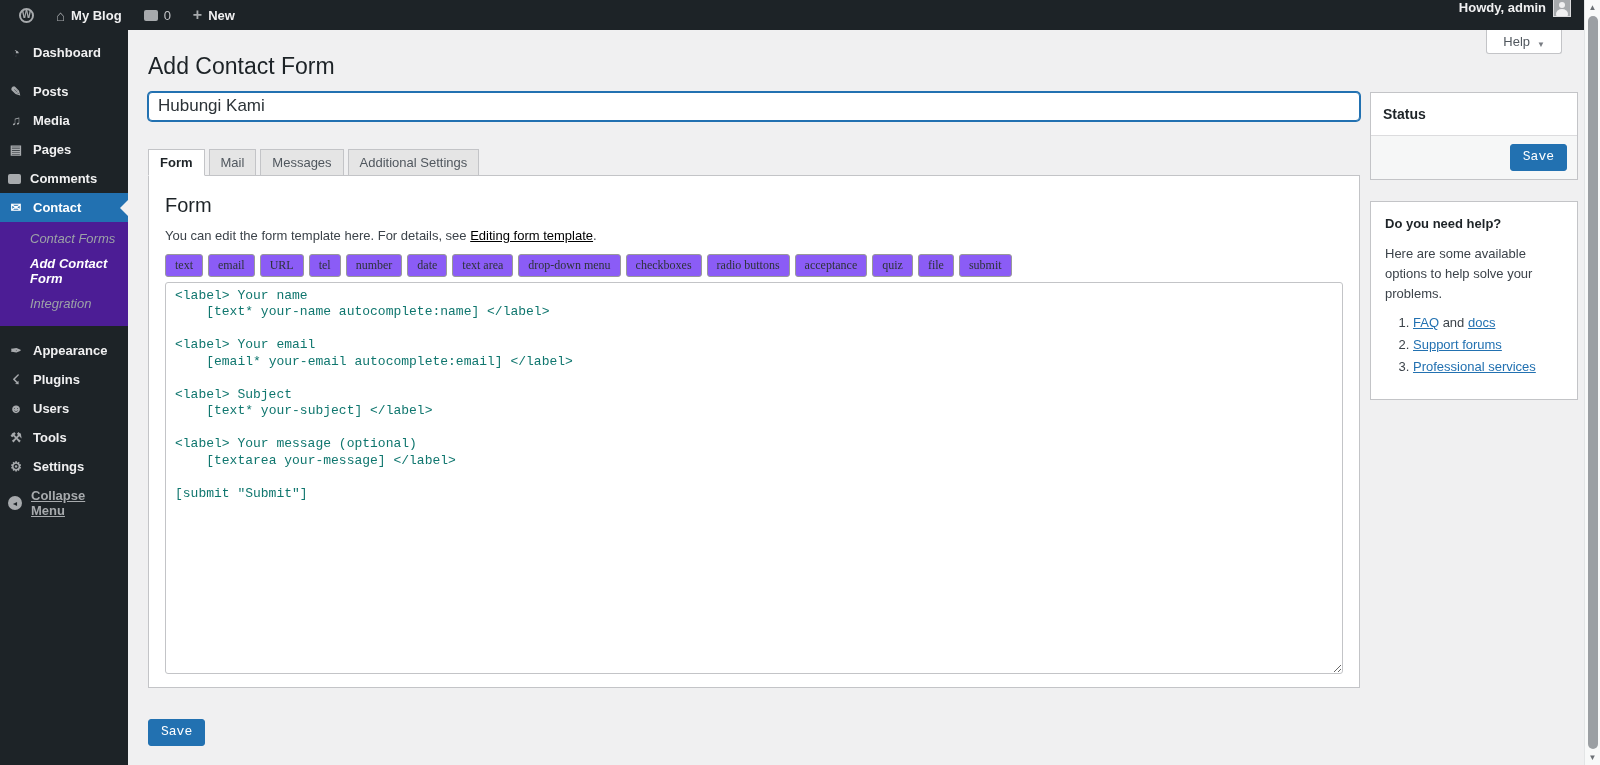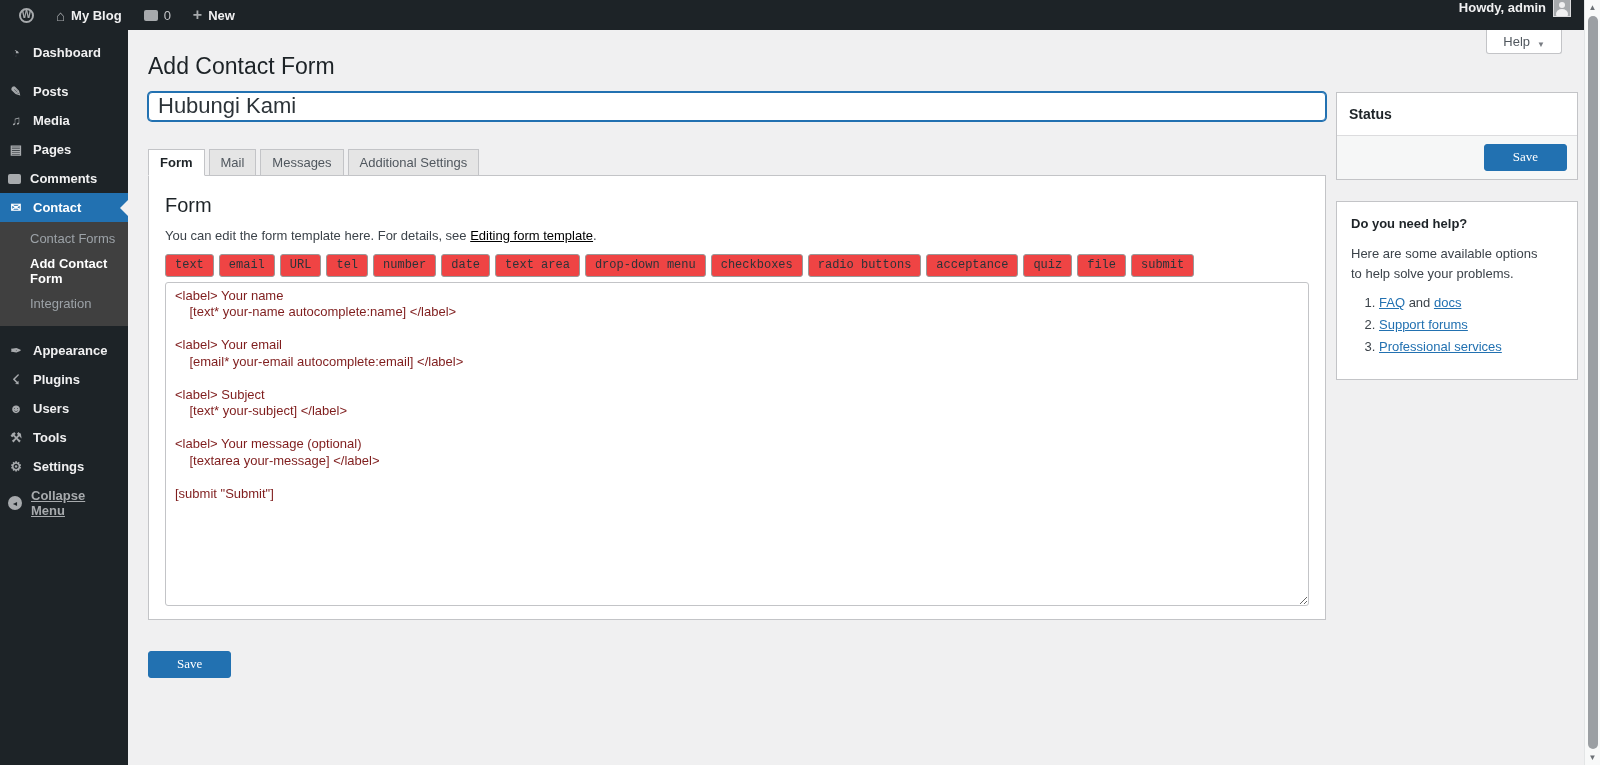--- a/index.html
+++ b/index.html
@@ -27,52 +27,52 @@
 
   
   .sidebar { width:128px; background:#1d2327; flex-shrink:0; font-size:13px; }
   .sidebar ul { list-style:none; margin:0; padding:8px 0 0; }
   .menu-item { display:flex; align-items:center; gap:9px; padding:7px 8px; color:#f0f0f1; cursor:pointer; font-weight:600; position:relative; }
   .mi-icon { width:16px; text-align:center; color:#a7aaad; font-size:13px; flex-shrink:0; line-height:1; }
   .menu-item.active { background:#2271b1; color:#fff; }
   .menu-item.active .mi-icon { color:#fff; }
   .menu-item.active::after { content:''; position:absolute; right:0; top:50%; margin-top:-8px; border:8px solid transparent; border-right-color:#f0f0f1; }
   .sep { height:10px; }
-  .submenu { background:#404040; padding:4px 0 10px !important; }
+  .submenu { background:#4c1d95; padding:4px 0 10px !important;font-style:italic; }
   .submenu-item { padding:5px 10px 5px 30px; color:#9ca2a7; cursor:pointer; font-weight:400; }
   .submenu-item.current { color:#fff; font-weight:700; }
   .menu-item.collapse-item { color:#a7aaad;text-decoration:underline; }
   .bubble-sm { width:13px; height:10px; background:#a7aaad; border-radius:2px; position:relative; }
   .bubble-sm::after { content:''; position:absolute; bottom:-4px; left:2px; border:4px solid transparent; border-top-color:#a7aaad; border-left-width:3px; border-right-width:1px; }
   .collapse-circle { width:14px; height:14px; border-radius:50%; background:#a7aaad; color:#1d2327; font-size:7px; display:inline-flex; align-items:center; justify-content:center; }
 
   
   .content { flex:1; position:relative; padding:16px 6px 0 20px; min-width:0; }
   .help-tab { position:absolute; top:0; right:22px; background:#fff; border:1px solid #c3c4c7; border-top:none; border-radius:0 0 3px 3px; padding:4px 16px; font-size:13px; color:#50575e; display:flex; align-items:flex-end; gap:7px; cursor:pointer; }
   .help-caret { font-size:8px; color:#787c82; }
   h1.page-title { font-size:23px; font-weight:400; color:#1d2327; margin:6px 0 10px; line-height:1.3; }
   .columns { display:flex; align-items:flex-start; }
   .left-col { flex:1; min-width:0; }
-  .right-col { width:242px; margin-left:10px; flex-shrink:0; }
-
-  .title-input { width:100%; height:29px; font-size:22px; font-family:inherit; color:#2c3338; padding:2px 9px; background:#fff; border:1px solid #2271b1; box-shadow:0 0 0 1px #2271b1; border-radius:4px; outline:none; }
+  .right-col { width:208px; margin-left:10px; flex-shrink:0; }
+
+  .title-input { width:100%; height:29px; font-size:17px; font-family:inherit; color:#2c3338; padding:2px 9px; background:#fff; border:1px solid #2271b1; box-shadow:0 0 0 1px #2271b1; border-radius:4px; outline:none; }
 
   .tabs { display:flex; gap:4px; margin-top:28px; position:relative; z-index:2; margin-bottom:-1px; }
   .tab { background:#e5e5e5; border:1px solid #c3c4c7; padding:5px 11px; font-size:13px; color:#50575e; cursor:pointer; }
   .tab.active { background:#fff; border-bottom-color:#fff; font-weight:700; color:#1d2327; }
 
   .panel { background:#fff; border:1px solid #c3c4c7; padding:14px 16px 13px; position:relative; z-index:1; }
   .panel h2 { font-size:20px; font-weight:400; color:#1d2327; margin:4px 0 11px; }
   .panel-desc { font-size:13px; color:#3c434a; margin:0 0 11px; }
   .panel-desc a { color:#000000; }
   .tag-buttons { display:flex; flex-wrap:wrap; gap:5px; margin-bottom:5px; }
-  .tag-btn { font-family:Liberation Mono, monospace; font-size:12px; color:#2c3338; background:#ef4444; border:1px solid #999; border-radius:3px; padding:2px 9px; cursor:pointer; line-height:1.4; }
-  .form-editor { display:block; width:100%; height:324px; font-family:Liberation Sans, sans-serif; font-size:13px; line-height:16.5px; color:#7f1d1d; background:#fff; border:1px solid #c3c4c7; border-radius:3px; padding:5px 9px; outline:none; resize:both; }
-
-  .button-primary { background:#2271b1; border:1px solid #2271b1; color:#fff; font-family:Liberation Serif, serif; font-size:13px; padding:4px 28px; border-radius:3px; cursor:pointer; line-height:1.3; }
+  .tag-btn { font-family:Liberation Serif, serif; font-size:12px; color:#2c3338; background:#8b5cf6; border:1px solid #999; border-radius:3px; padding:2px 9px; cursor:pointer; line-height:1.4; }
+  .form-editor { display:block; width:100%; height:392px; font-family:Liberation Mono, monospace; font-size:13px; line-height:16.5px; color:#0f766e; background:#fff; border:1px solid #c3c4c7; border-radius:3px; padding:5px 9px; outline:none; resize:both; }
+
+  .button-primary { background:#2271b1; border:1px solid #2271b1; color:#fff; font-family:Liberation Mono, monospace; font-size:13px; padding:4px 12px; border-radius:3px; cursor:pointer; line-height:1.3; }
   .save-bottom { margin-top:31px; }
 
   .status-box { background:#fff; border:1px solid #c3c4c7; }
   .status-header { padding:13px 12px; font-size:14px; font-weight:700; color:#1d2327; }
   .status-footer { background:#f6f7f7; border-top:1px solid #dcdcde; padding:8px 10px; display:flex; justify-content:flex-end; }
 
   .help-box { background:#fff; border:1px solid #c3c4c7; margin-top:21px; padding:14px 14px 18px; }
   .help-title { font-size:13px; font-weight:700; color:#1d2327; margin:0 0 13px; }
   .help-intro { font-size:13px; color:#3c434a; line-height:1.55; margin:0 0 11px; max-width:200px; }
   .help-list { margin:0; padding-left:28px; font-size:13px; color:#3c434a; }

